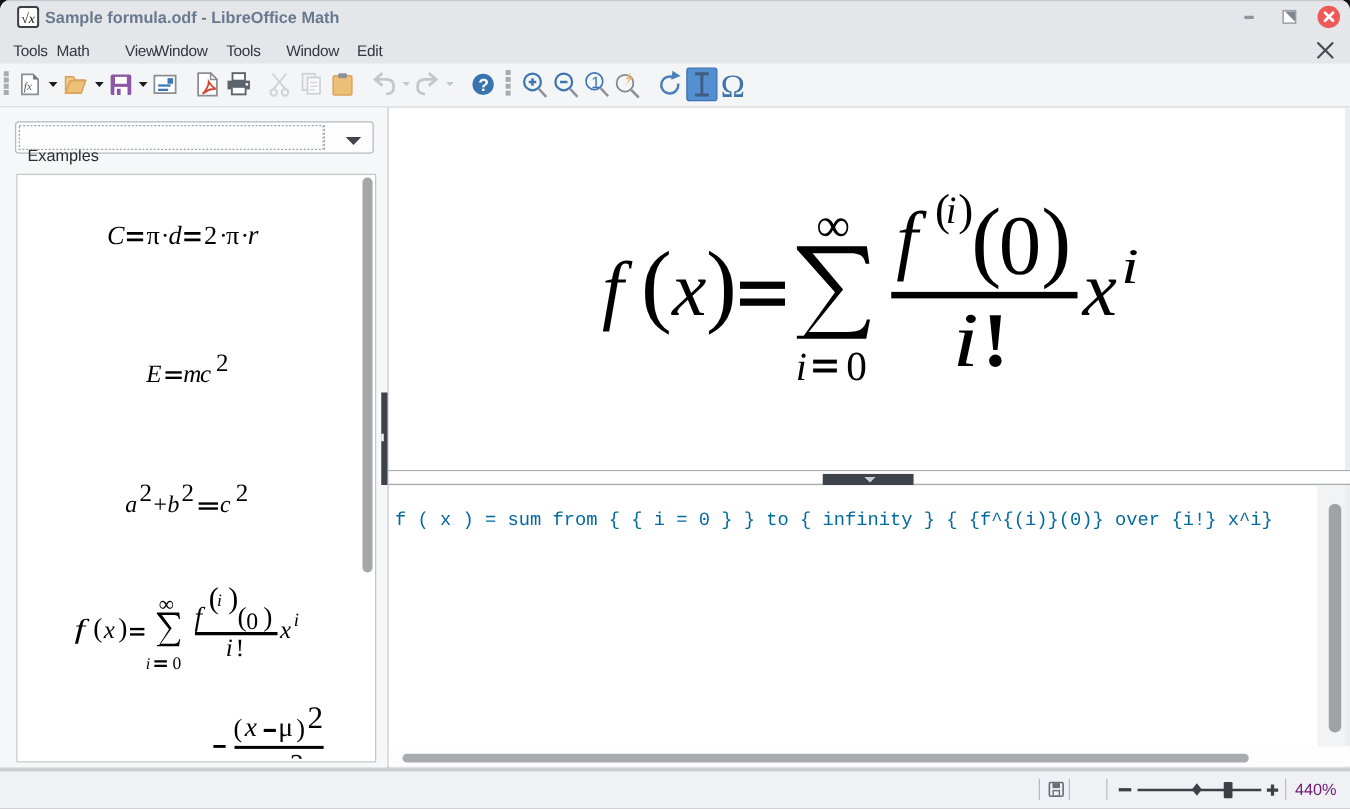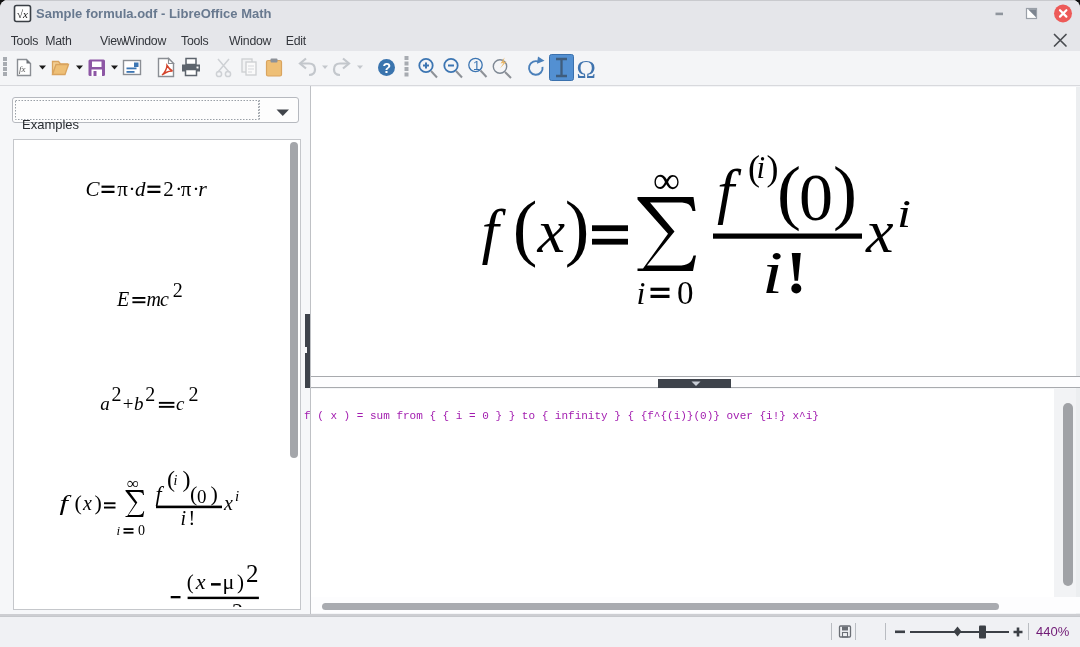--- a/index.html
+++ b/index.html
@@ -13,21 +13,21 @@
 .combo{left:12px;top:97px;width:285px;height:24px;background:#fdfdfd;border:1px solid #b6b9bf;border-radius:3px;}
 .combotext{left:22px;top:101px;font-size:13px;color:#2a2d31;margin-top:16px;}
 .list{left:13px;top:139px;width:286px;height:469px;background:#fff;border:1px solid #c5c7cb;}
 .vscroll1{left:290px;top:142px;width:8px;height:316px;background:#a4a6aa;border-radius:4px;}
 .fview{left:311px;top:87px;width:765px;height:289px;background:#fff;}
 .rstrip{left:1076px;top:87px;width:4px;height:528px;background:#eceef0;}
 .spl1{left:311px;top:376px;width:769px;height:1px;background:#a8aaae;}
 .splband{left:311px;top:377px;width:769px;height:11px;background:#fdfdfe;}
 .spl2{left:311px;top:387px;width:769px;height:1px;background:#a8aaae;}
 .cmd{left:311px;top:389px;width:743px;height:223px;background:#fff;}
-.cmdtext{left:304px;top:407px;font-size:11px;line-height:19px;font-family:"Liberation Mono",monospace;color:#a21caf;white-space:pre;}
+.cmdtext{left:316px;top:407px;font-size:15px;line-height:19px;font-family:"Liberation Mono",monospace;color:#0369a1;white-space:pre;}
 .vscroll2t{left:1054px;top:389px;width:22px;height:223px;background:#f2f3f5;}
 .vscroll2{left:1063px;top:403px;width:10px;height:183px;background:#a0a2a6;border-radius:5px;}
 .hscrollt{left:311px;top:597px;width:769px;height:16px;background:#fdfdfe;}
 .hscroll{left:322px;top:602.5px;width:677px;height:7px;background:#a9abb0;border-radius:3.5px;}
 .contentbot{left:0;top:614px;width:1080px;height:2px;background:#cdced2;}
 .statusbar{left:0;top:616px;width:1080px;height:31px;background:#f0f1f4;border-top:1px solid #c6c8cc;}
 .handlev{left:305px;top:314px;width:5px;height:74px;background:#3e434b;}
 .handlevn{left:305px;top:347px;width:2px;height:6px;background:#f6f7f9;}
 .pct{left:1036px;top:624px;font-size:13px;color:#701a75;}
 </style></head>

